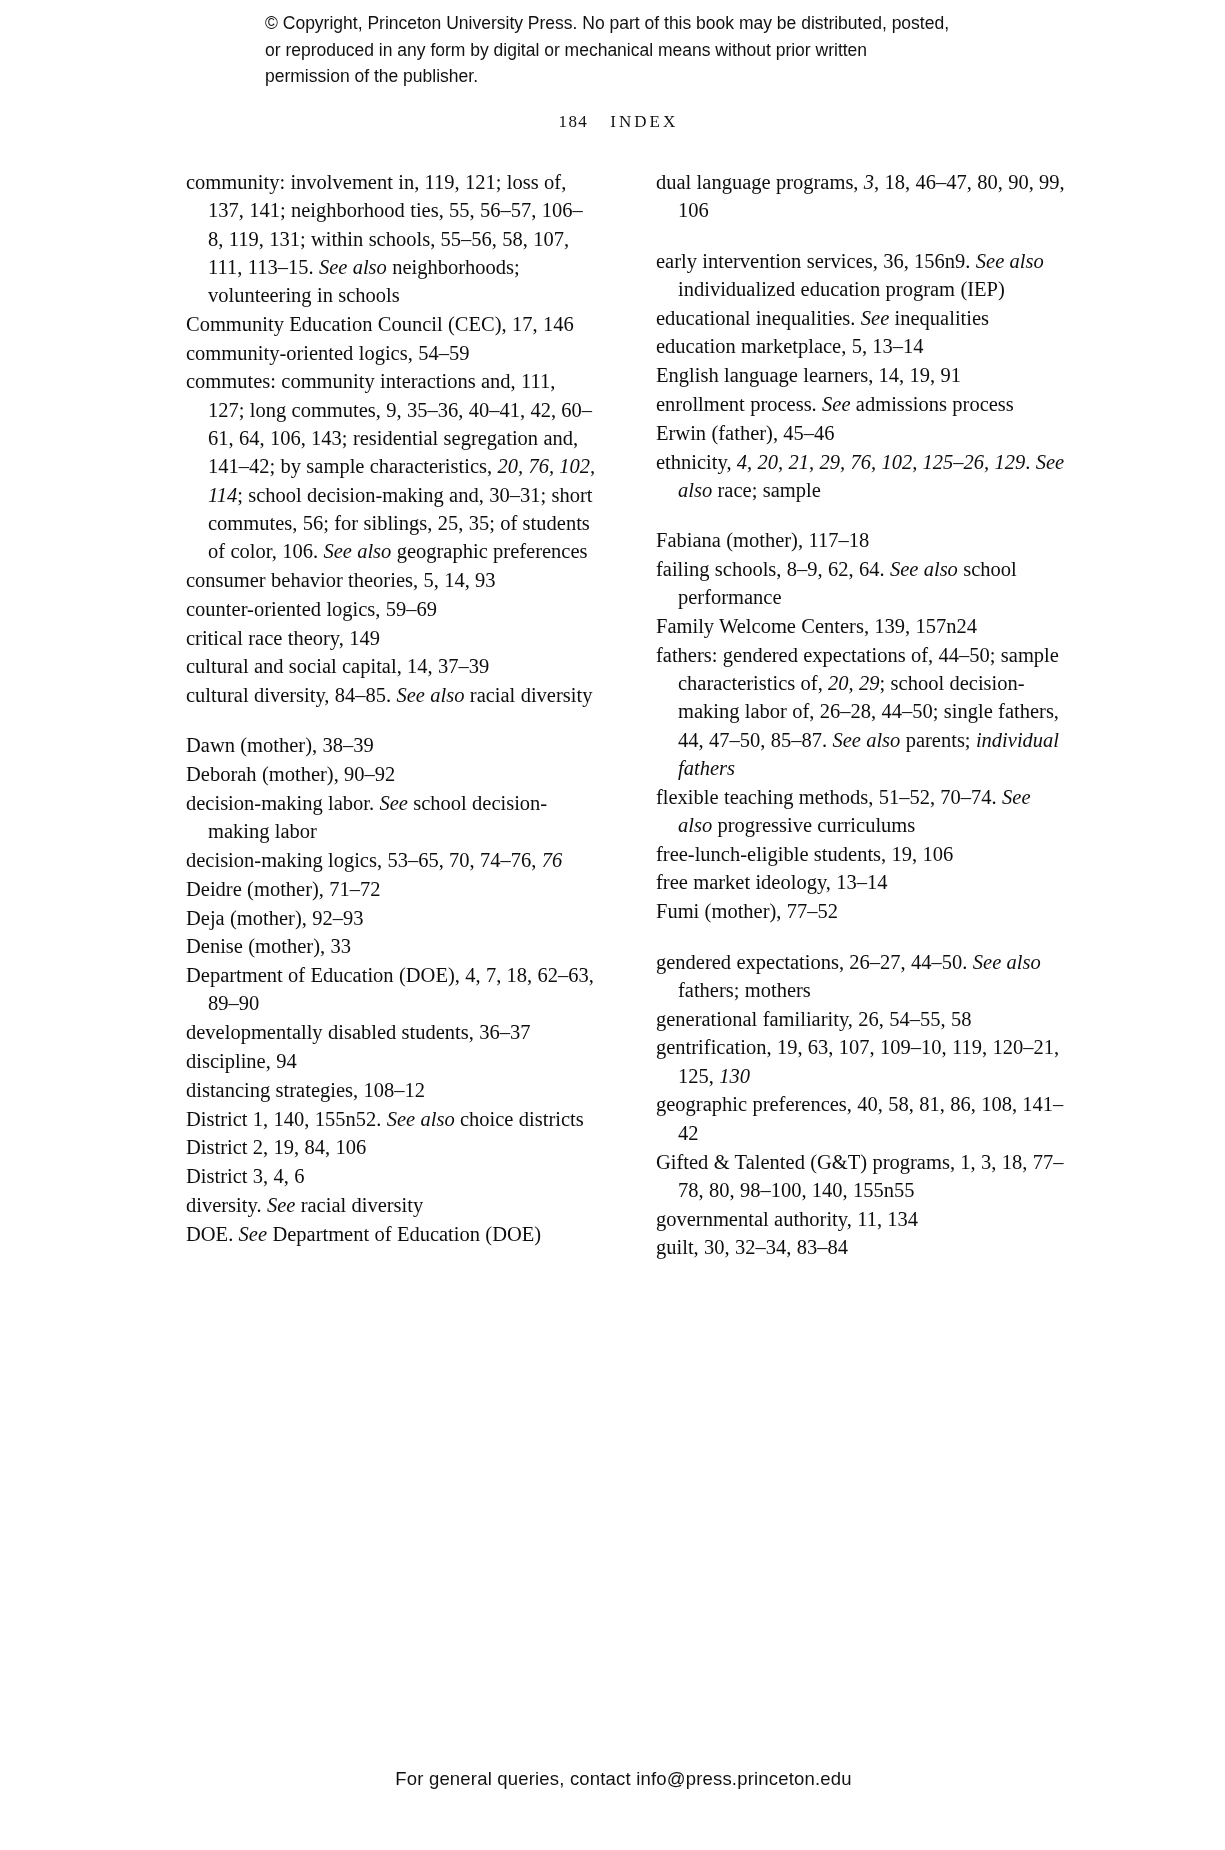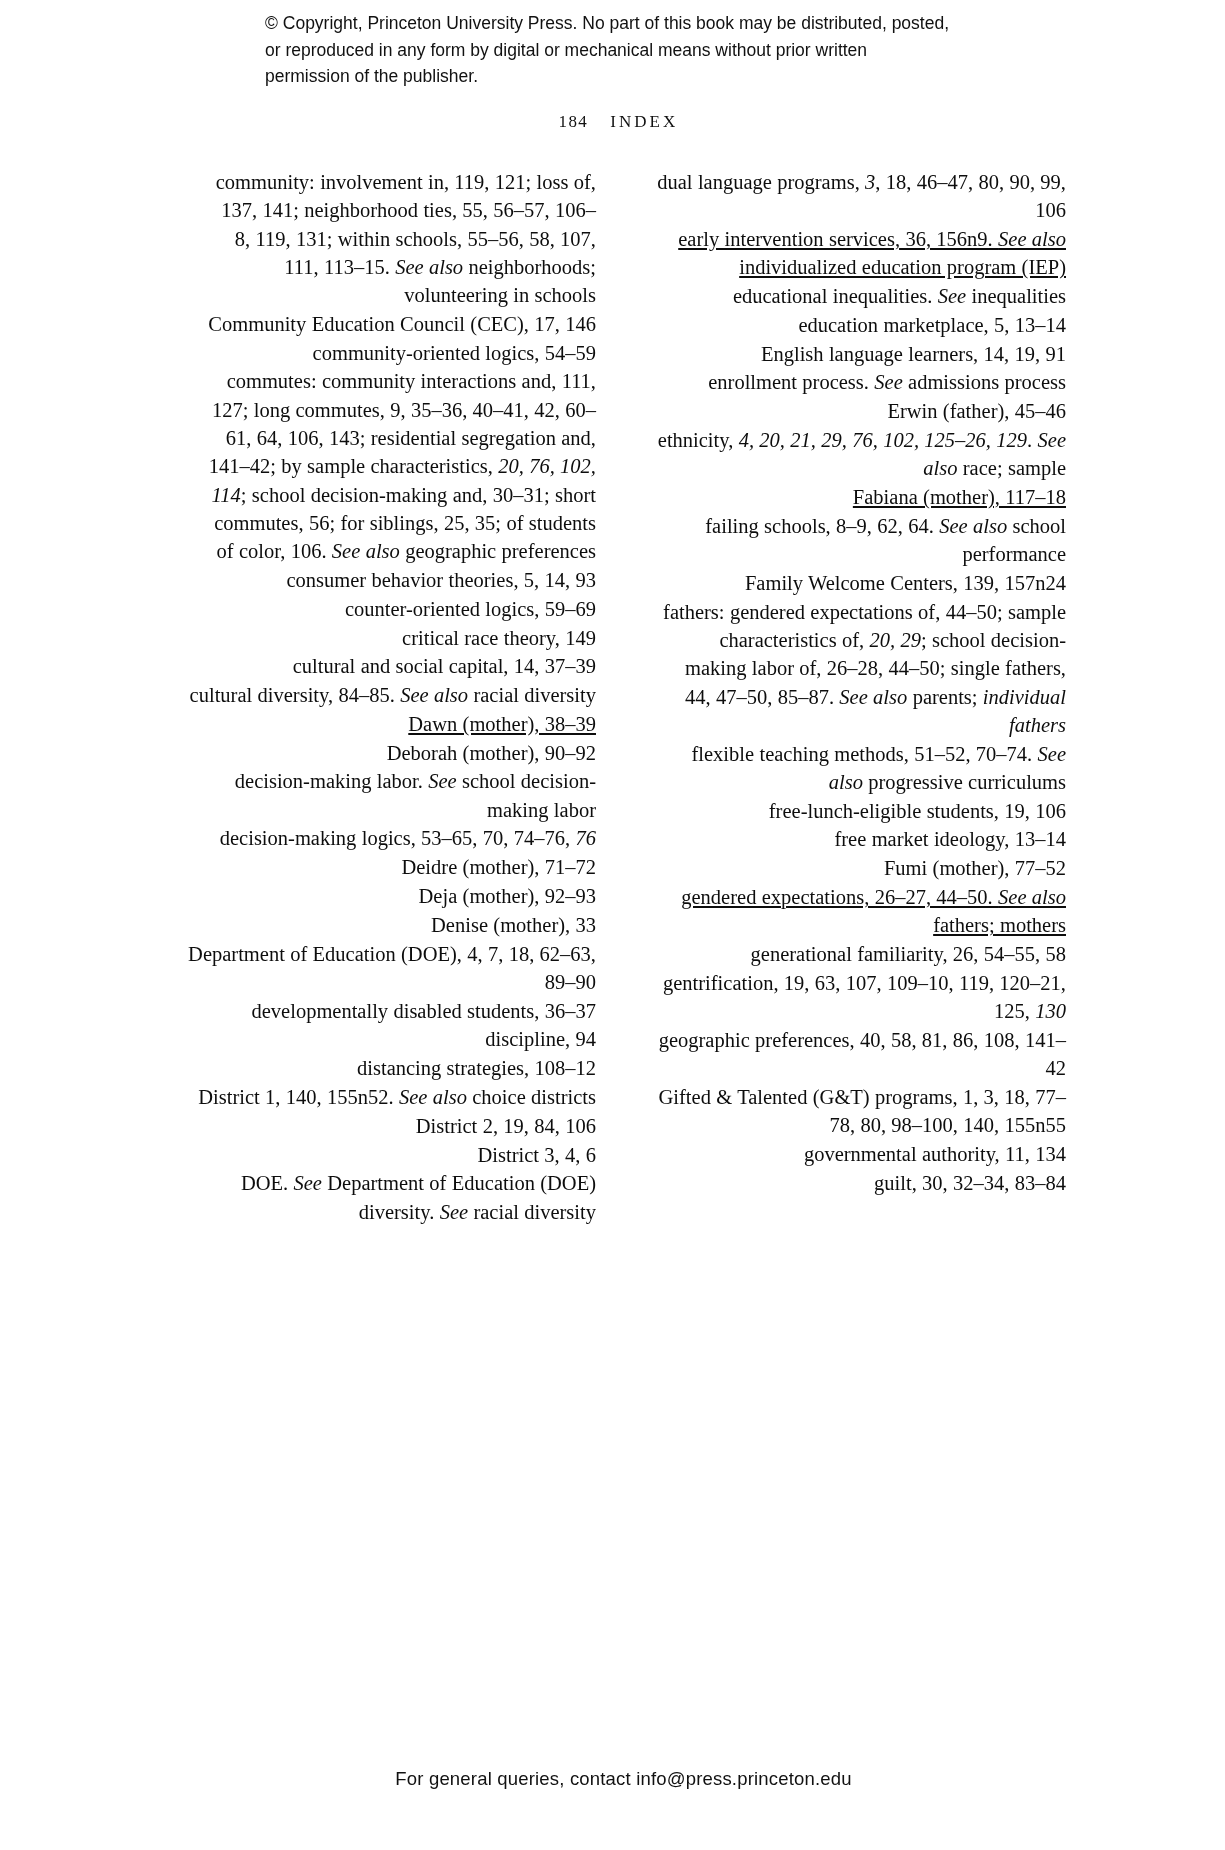--- a/index.html
+++ b/index.html
@@ -44,36 +44,35 @@
     letter-spacing: 0.18em;
   }
 
   .index-body {
     position: absolute;
     top: 168px;
     left: 186px;
     width: 880px;
     display: flex;
     gap: 60px;
-    text-align: right;
   }
   .column {
     width: 412px;
   }
 
   .entry {
     font-size: 20.5px;
     line-height: 1.38;
     text-indent: -22px;
     padding-left: 22px;
     margin: 0 0 0.5px 0;
     word-spacing: 0.01em;
   }
   .entry.gap-before {
-    text-decoration: underline;
+    margin-top: 22px;
   }
   .entry i, .entry em {
     font-style: italic;
   }
 
   .footer {
     position: absolute;
     bottom: 60px;
     left: 11px;
     width: 1225px;
@@ -111,22 +110,22 @@
       <p class="entry">Deidre (mother), 71–72</p>
       <p class="entry">Deja (mother), 92–93</p>
       <p class="entry">Denise (mother), 33</p>
       <p class="entry">Department of Education (DOE), 4, 7, 18, 62–63, 89–90</p>
       <p class="entry">developmentally disabled students, 36–37</p>
       <p class="entry">discipline, 94</p>
       <p class="entry">distancing strategies, 108–12</p>
       <p class="entry">District 1, 140, 155n52. <i>See also</i> choice districts</p>
       <p class="entry">District 2, 19, 84, 106</p>
       <p class="entry">District 3, 4, 6</p>
+      <p class="entry">diversity. <i>See</i> racial diversity</p>
       <p class="entry">DOE. <i>See</i> Department of Education (DOE)</p>
-      <p class="entry">diversity. <i>See</i> racial diversity</p>
     </div>
   <div class="column" id="col1">
       <p class="entry">dual language programs, <i>3</i>, 18, 46–47, 80, 90, 99, 106</p>
       <p class="entry gap-before">early intervention services, 36, 156n9. <i>See also</i> individualized education program (IEP)</p>
       <p class="entry">educational inequalities. <i>See</i> inequalities</p>
       <p class="entry">education marketplace, 5, 13–14</p>
       <p class="entry">English language learners, 14, 19, 91</p>
       <p class="entry">enrollment process. <i>See</i> admissions process</p>
       <p class="entry">Erwin (father), 45–46</p>
       <p class="entry">ethnicity, <i>4, 20, 21, 29, 76, 102, 125–26, 129</i>. <i>See also</i> race; sample</p>

